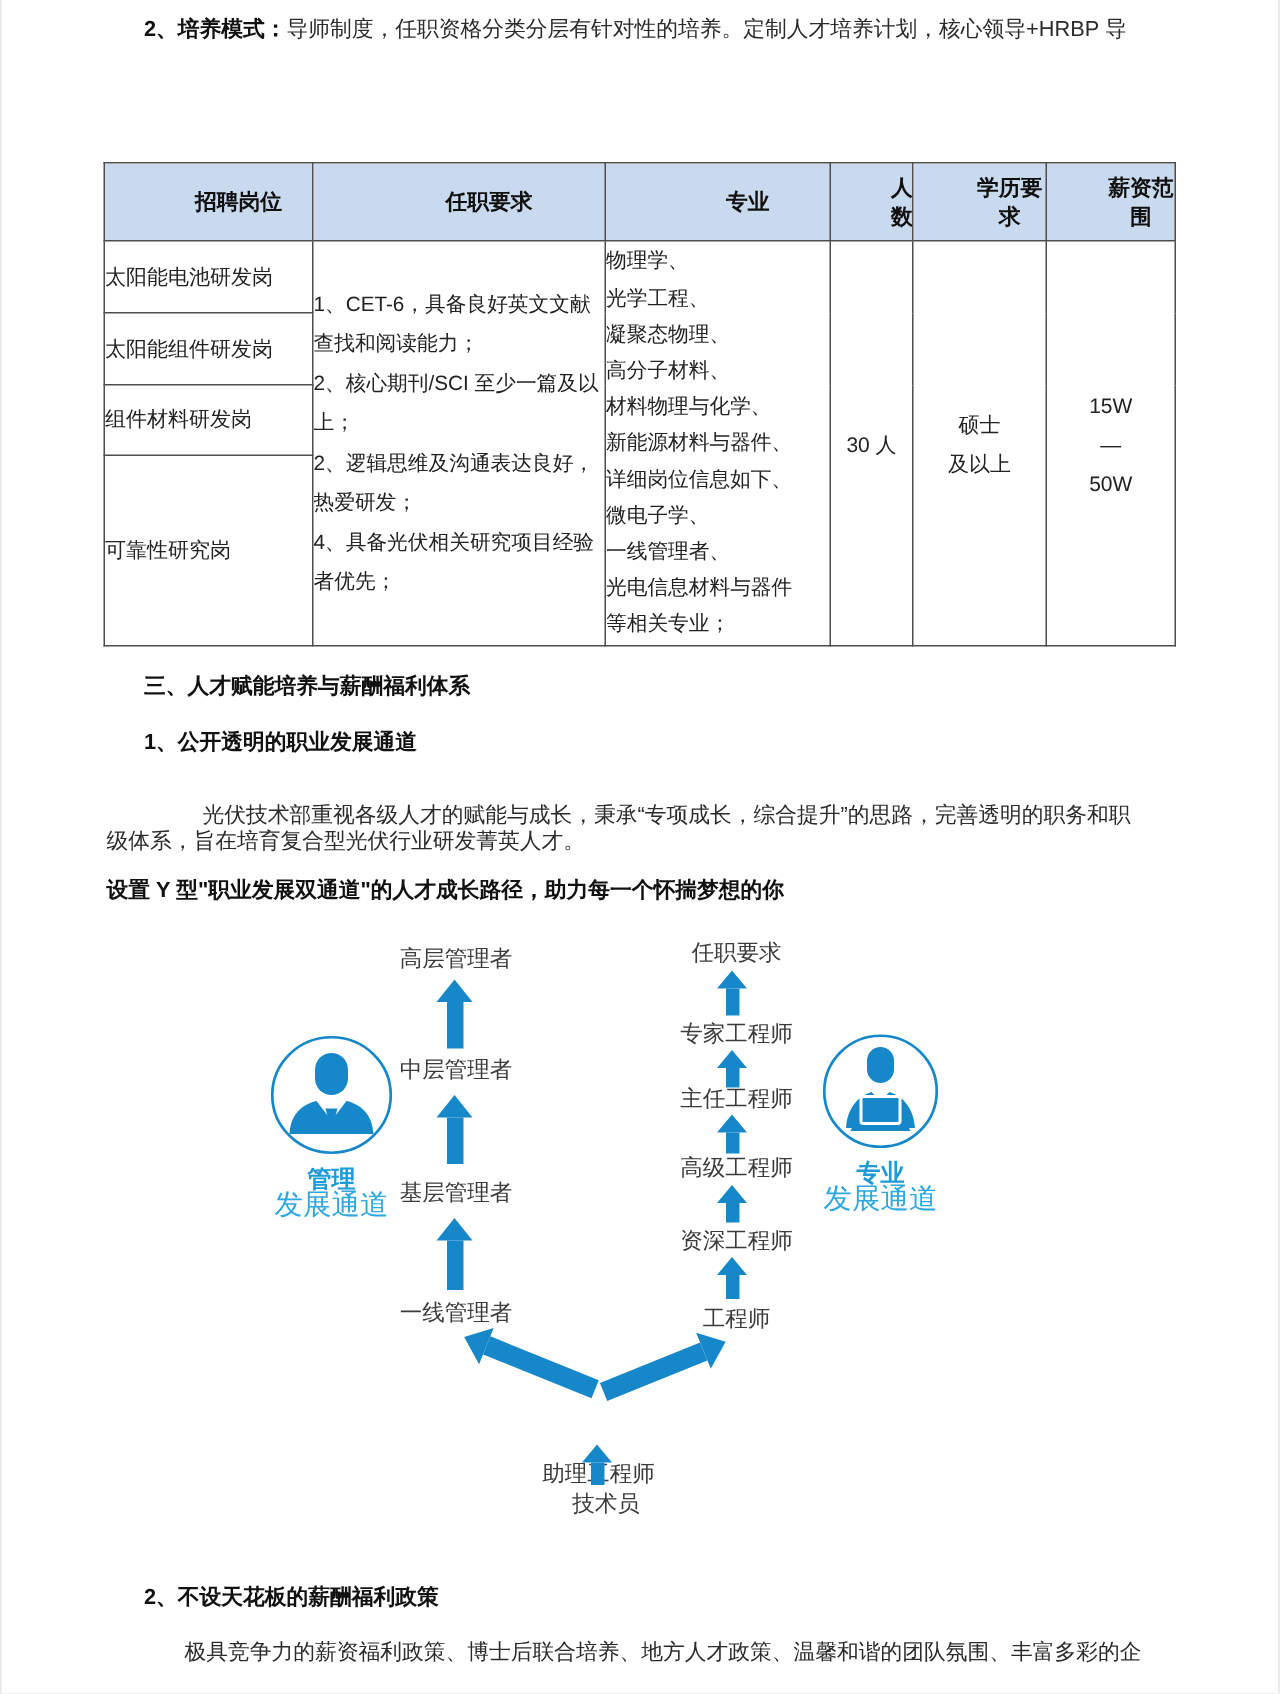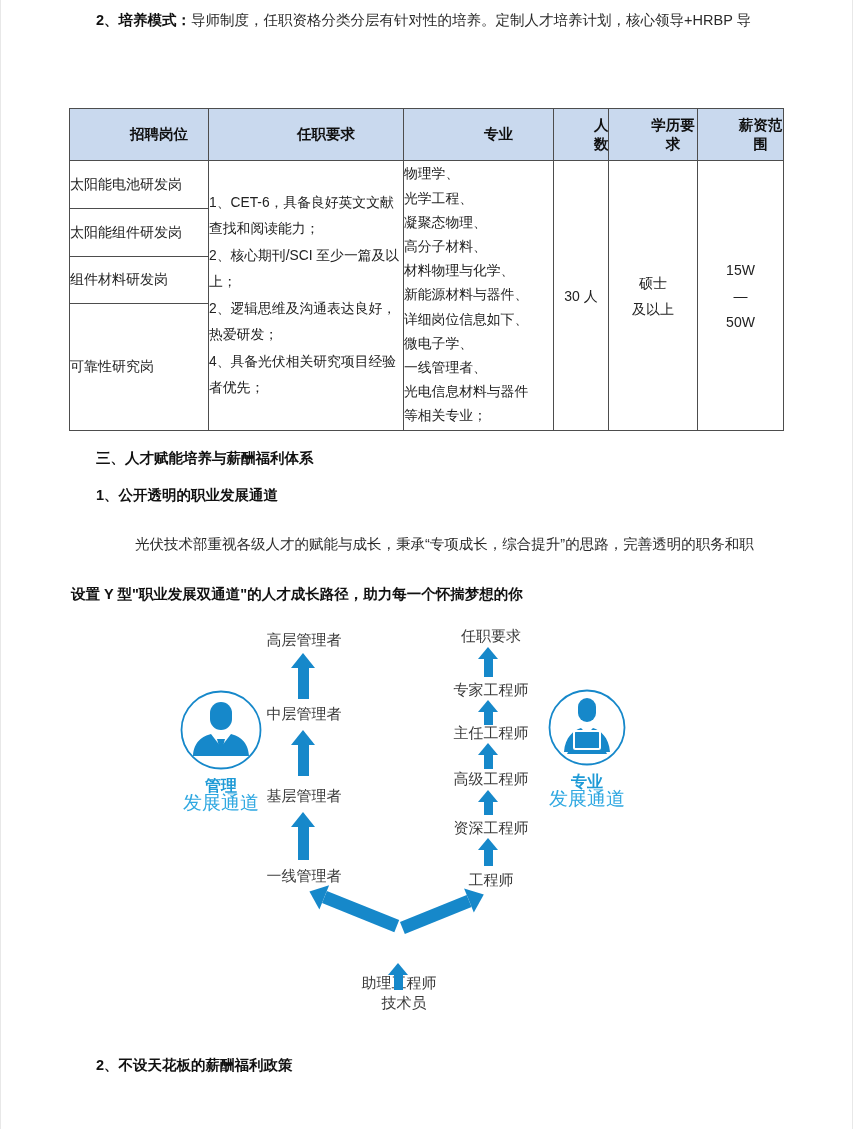--- a/index.html
+++ b/index.html
@@ -119,20 +119,21 @@
       </tr>
       <tr style="height:127px">
         <td class="pos">可靠性研究岗</td>
       </tr>
     </tbody>
   </table>
 
   <div class="abs tline bold" style="left:95px;top:450px;">三、人才赋能培养与薪酬福利体系</div>
   <div class="abs tline bold" style="left:95px;top:487px;">1、公开透明的职业发展通道</div>
   <div class="abs tline" style="left:122px;top:536px;margin-left:12px;">光伏技术部重视各级人才的赋能与成长，秉承“专项成长，综合提升”的思路，完善透明的职务和职</div>
+  <div class="abs tline" style="left:70px;top:553px;">级体系，旨在培育复合型光伏行业研发菁英人才。</div>
   <div class="abs tline bold" style="left:70px;top:586px;">设置 Y 型"职业发展双通道"的人才成长路径，助力每一个怀揣梦想的你</div>
 
   <div class="diagram">
 
     <div class="dtext" style="left:303px;top:17px;">高层管理者</div>
     <div class="dtext" style="left:303px;top:91px;">中层管理者</div>
     <div class="dtext" style="left:303px;top:173px;">基层管理者</div>
     <div class="dtext" style="left:303px;top:253px;">一线管理者</div>
 
     <div class="arrow a-lg" style="left:290px;top:38px;">
@@ -210,14 +211,15 @@
         <path d="M16,63 C17,48 26,41 33,39 L39,45 L45,39 C52,41 61,48 62,63 Z" fill="#1688CA"></path>
         <rect x="26" y="42" width="26" height="18" rx="1.5" fill="#1688CA" stroke="#ffffff" stroke-width="2"></rect>
         <path d="M21,61 h36 l2,4 h-40 z" fill="#1688CA"></path>
       </svg>
       <div class="icon-label-bold">专业</div>
       <div class="icon-label">发展通道</div>
     </div>
   </div>
 
   <div class="abs tline bold" style="left:95px;top:1057px;">2、不设天花板的薪酬福利政策</div>
+  <div class="abs tline" style="left:122px;top:1094px;">极具竞争力的薪资福利政策、博士后联合培养、地方人才政策、温馨和谐的团队氛围、丰富多彩的企</div>
 
 </div>
 
 </body></html>

